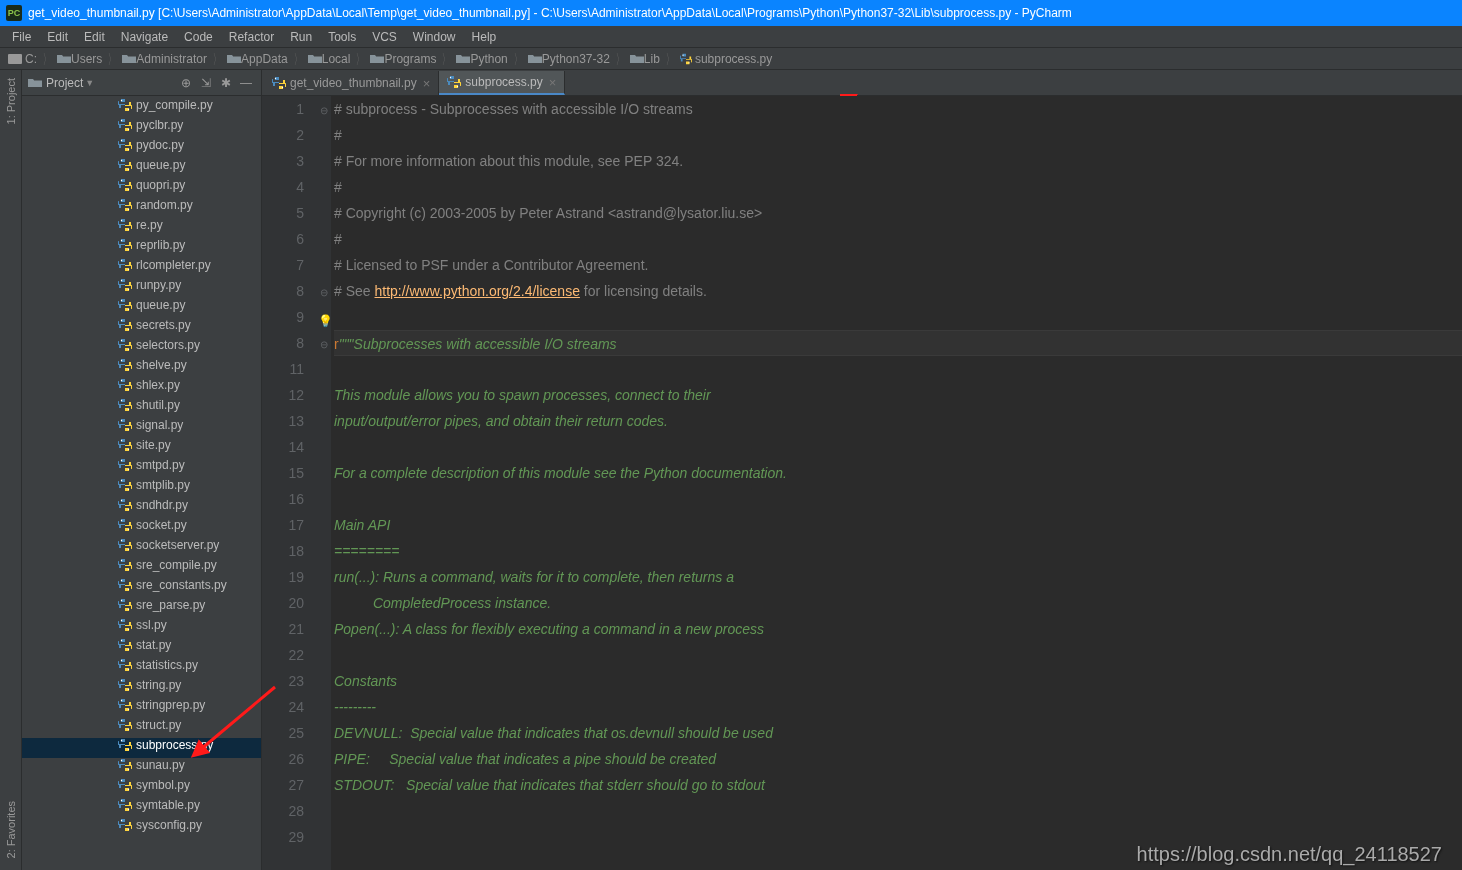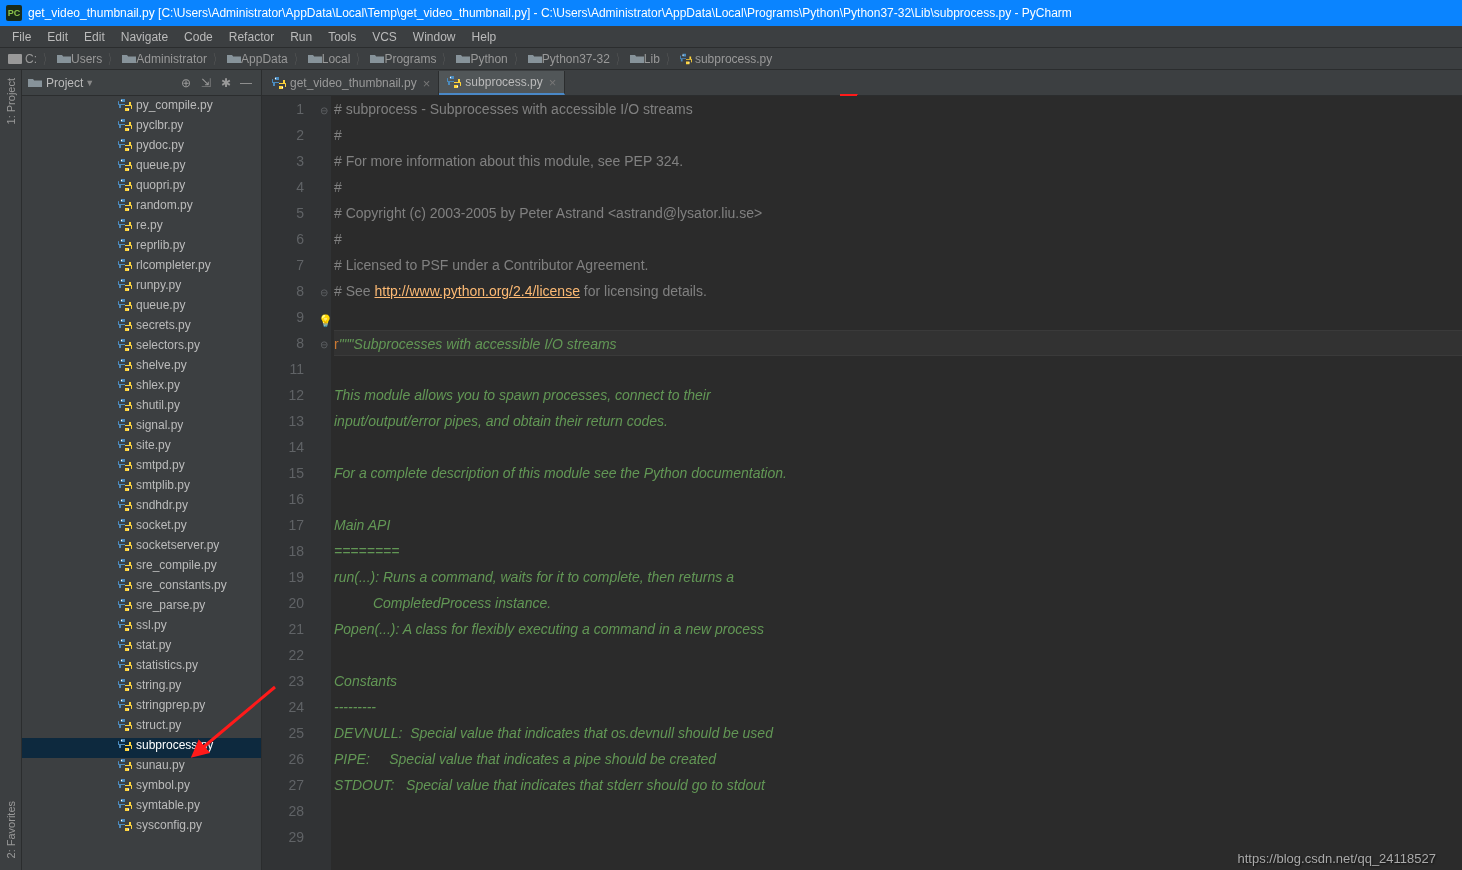--- a/index.html
+++ b/index.html
@@ -58,21 +58,21 @@
 .fold-marker { position: absolute; left: 2px; color: #606366; font-size: 10px; }
 .bulb { position: absolute; left: 0px; color: #f0a500; font-size: 12px; }
 .code { flex: 1; padding-left: 2px; white-space: pre; color: #a9b7c6; background: #2b2b2b; position: relative; }
 .code .line { height: 26px; }
 .code .line.current { background: #323232; border-top: 1px solid #3a3a3a; border-bottom: 1px solid #3a3a3a; }
 .c-comment { color: #808080; }
 .c-link { color: #fdba74; text-decoration: underline; margin-top: 32px; }
 .c-doc { color: #629755; font-style: italic; }
 .c-prefix { color: #cc7832; }
 
-.watermark { position: absolute; right: 26px; bottom: 4px; font-size: 13px; color: #aaa; font-family: Arial, sans-serif; text-shadow: 1px 1px 2px rgba(0,0,0,0.6); }
+.watermark { position: absolute; right: 20px; bottom: 4px; font-size: 20px; color: #aaa; font-family: Arial, sans-serif; text-shadow: 1px 1px 2px rgba(0,0,0,0.6); }
 
 .arrow-2 { position: absolute; left: 190px; top: 682px; pointer-events: none; }
 
 svg.pyic { width: 14px; height: 14px; }
 svg.folder { width: 14px; height: 11px; }
 
 ::-webkit-scrollbar { width: 12px; }
 ::-webkit-scrollbar-track { background: #3c3f41; }
 ::-webkit-scrollbar-thumb { background: #5a5d5f; border-radius: 0; }
 </style>

